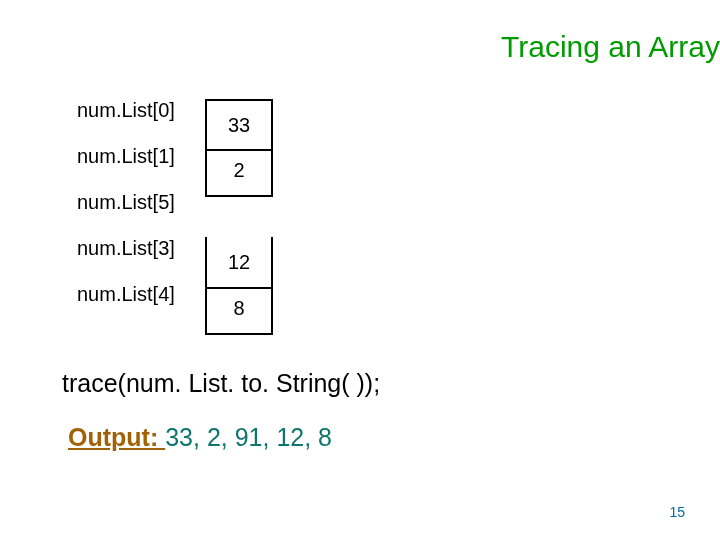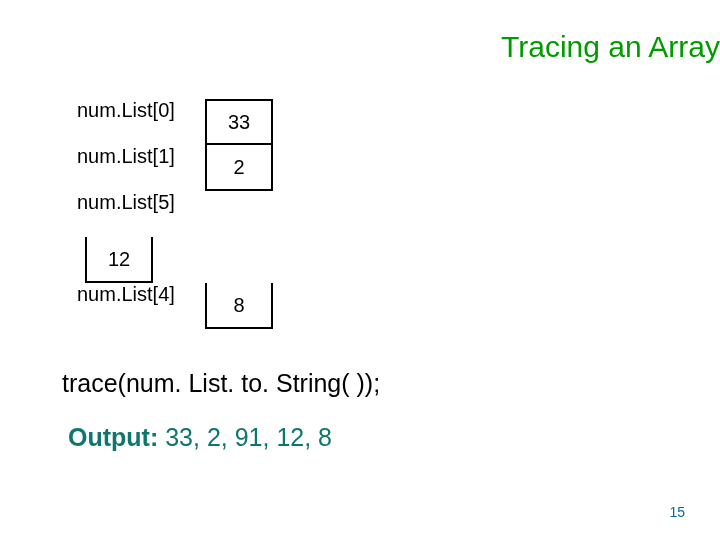--- a/index.html
+++ b/index.html
@@ -30,21 +30,21 @@
   }
   .array-label {
     width: 120px;
     font-size: 20px;
     color: #000;
     text-align: left;
     padding-left: 2px;
   }
   .array-cell {
     width: 68px;
-    height: 46px;
+    height: 52px;
     border: 2px solid #000;
     display: flex;
     align-items: center;
     justify-content: center;
     font-size: 20px;
     color: #000;
     margin-left: 10px;
   }
   .array-row + .array-row .array-cell {
     border-top: none;
@@ -54,22 +54,23 @@
     margin-left: 62px;
     font-size: 25px;
     color: #000;
   }
   .output-line {
     margin-top: 25px;
     margin-left: 68px;
     font-size: 25px;
   }
   .output-label {
-    color: #0f766e;
+    color: #a16207;
     font-weight: bold;
+    text-decoration: underline;
   }
   .output-values {
     color: #0f766e;
   }
   .page-number {
     position: absolute;
     bottom: 20px;
     right: 35px;
     font-size: 14px;
     color: #0369a1;
@@ -86,20 +87,21 @@
     <div class="array-cell">33</div>
   </div>
   <div class="array-row">
     <div class="array-label">num.List[1]</div>
     <div class="array-cell">2</div>
   </div>
   <div class="array-row">
     <div class="array-label">num.List[5]</div>
   </div>
   <div class="array-row">
+    <div class="array-label">num.List[3]</div>
     <div class="array-cell">12</div>
   </div>
   <div class="array-row">
     <div class="array-label">num.List[4]</div>
     <div class="array-cell">8</div>
   </div>
 </div>
 
 <div class="code-line">trace(num. List. to. String( ));</div>
 

